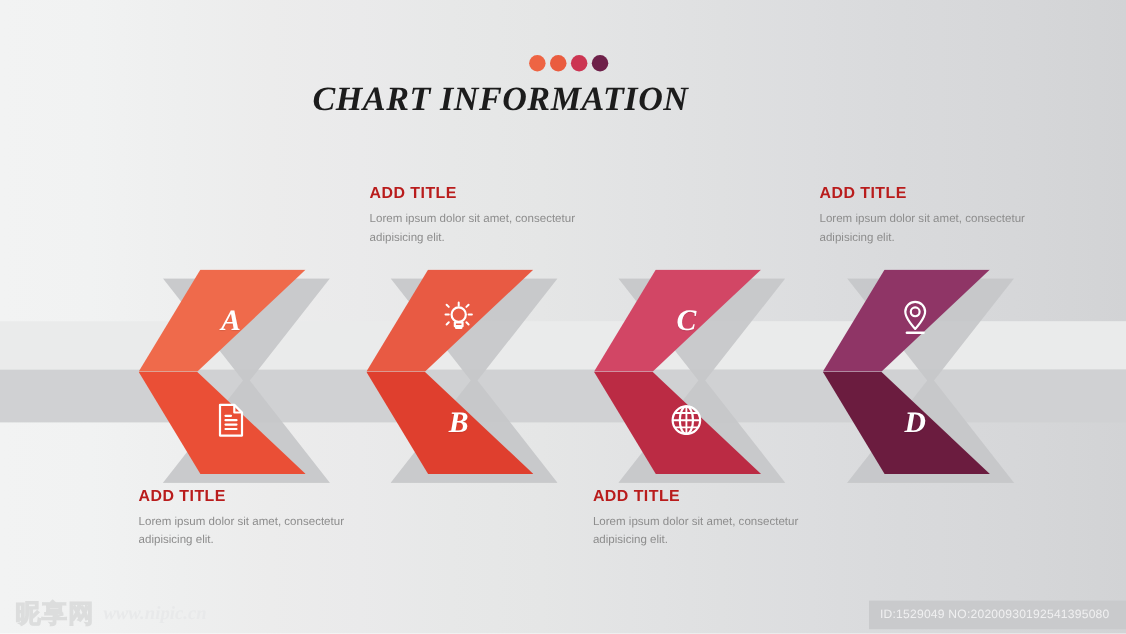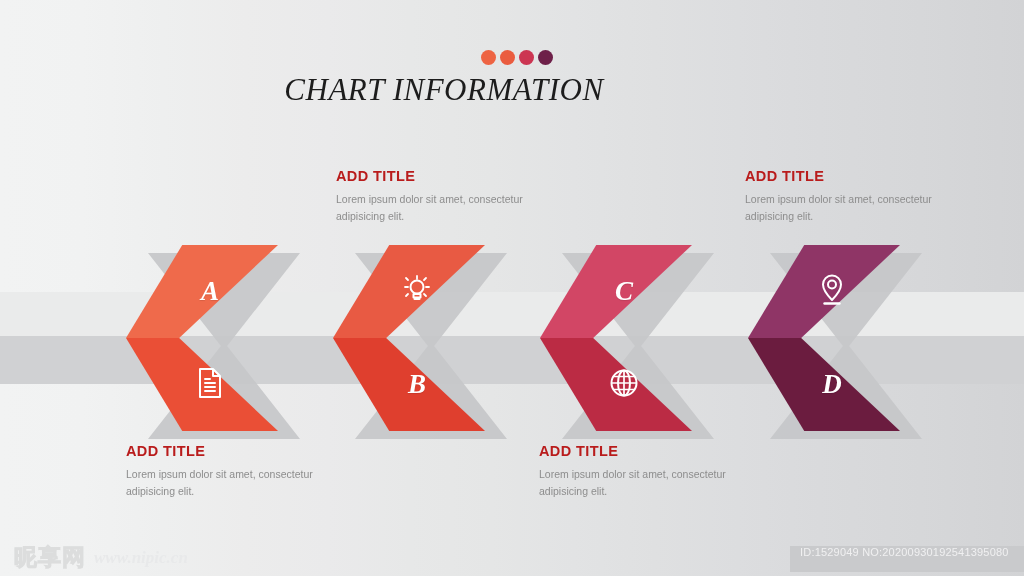--- a/index.html
+++ b/index.html
@@ -48,22 +48,22 @@
   #chev-a{left:126px;top:245px;}
   #chev-b{left:333px;top:245px;}
   #chev-c{left:540px;top:245px;}
   #chev-d{left:748px;top:245px;}
 
   
   .dots{position:absolute;left:481px;top:50px;display:flex;gap:4px;}
   .dot{width:15px;height:15px;border-radius:50%;}
   .title{
     position:absolute;left:0;top:72px;width:888px;text-align:center;
-    font-family:"Liberation Serif",serif;font-style:italic;font-weight:400;
-    font-size:31px;letter-spacing:.5px;color:#1c1c1c;
+    font-family:"Liberation Serif",serif;font-style:italic;font-weight:700;
+    font-size:31px;letter-spacing:.5px;color:#1c1c1c;padding-left:11px;
   }
 
   
   .tblock{position:absolute;width:205px;}
   .tblock h3{
     margin:0 0 7px 0;font-size:14.5px;font-weight:700;color:#b91c1c;
     letter-spacing:.4px;
   }
   .tblock p{margin:0;font-size:10.5px;line-height:1.65;color:#8d8d8d;}
   #txt-1{left:336px;top:168px;}
@@ -79,21 +79,21 @@
   .wm-cn{
     font-family:"Liberation Sans",sans-serif;font-size:23px;font-weight:700;
     letter-spacing:1px;color:#e6e7e8;-webkit-text-stroke:1px #dcdddd;
   }
   .wm-url{
     font-family:"Liberation Serif",serif;font-style:italic;font-weight:700;
     font-size:17px;color:#e8e9ea;
   }
   .idbar{
     position:absolute;left:790px;top:546px;width:234px;height:26px;
-    background:#c9cacc;display:flex;
+    background:#c9cacc;display:flex;align-items:center;
   }
   .idbar span{
     font-size:11px;color:#f0f0f1;padding-left:10px;letter-spacing:.2px;
     font-family:"Liberation Sans",sans-serif;
   }
 </style>
 </head>
 <body>
 
 <div class="stage">

